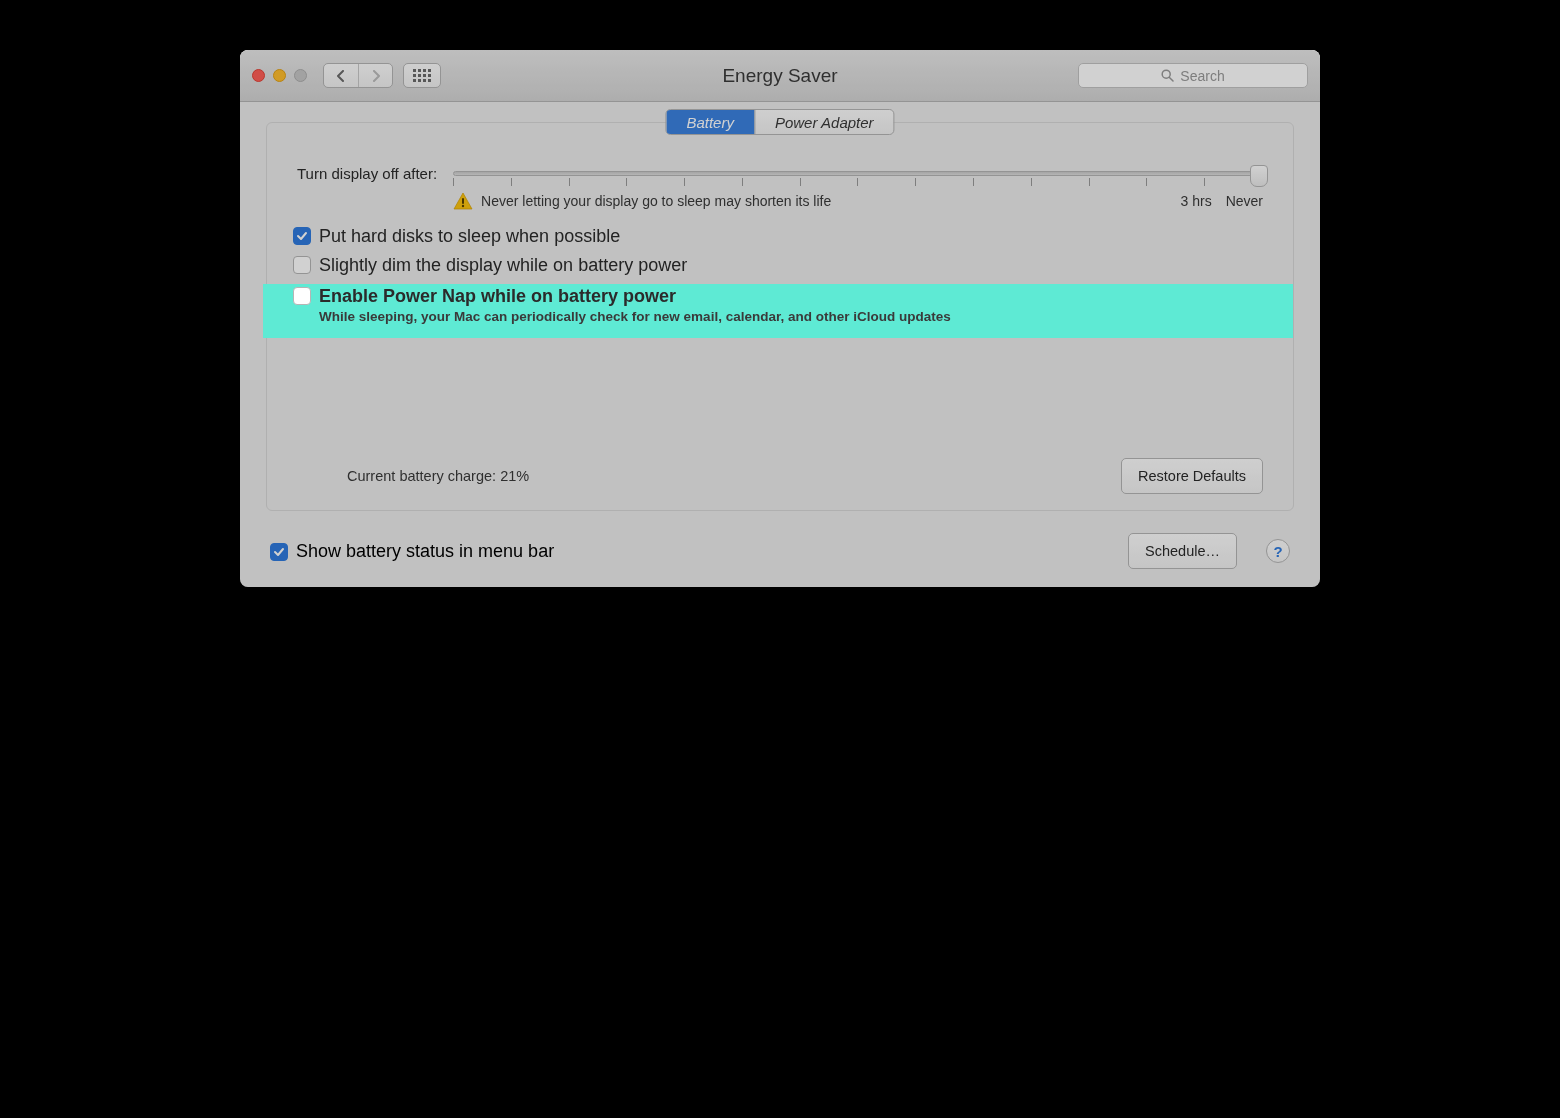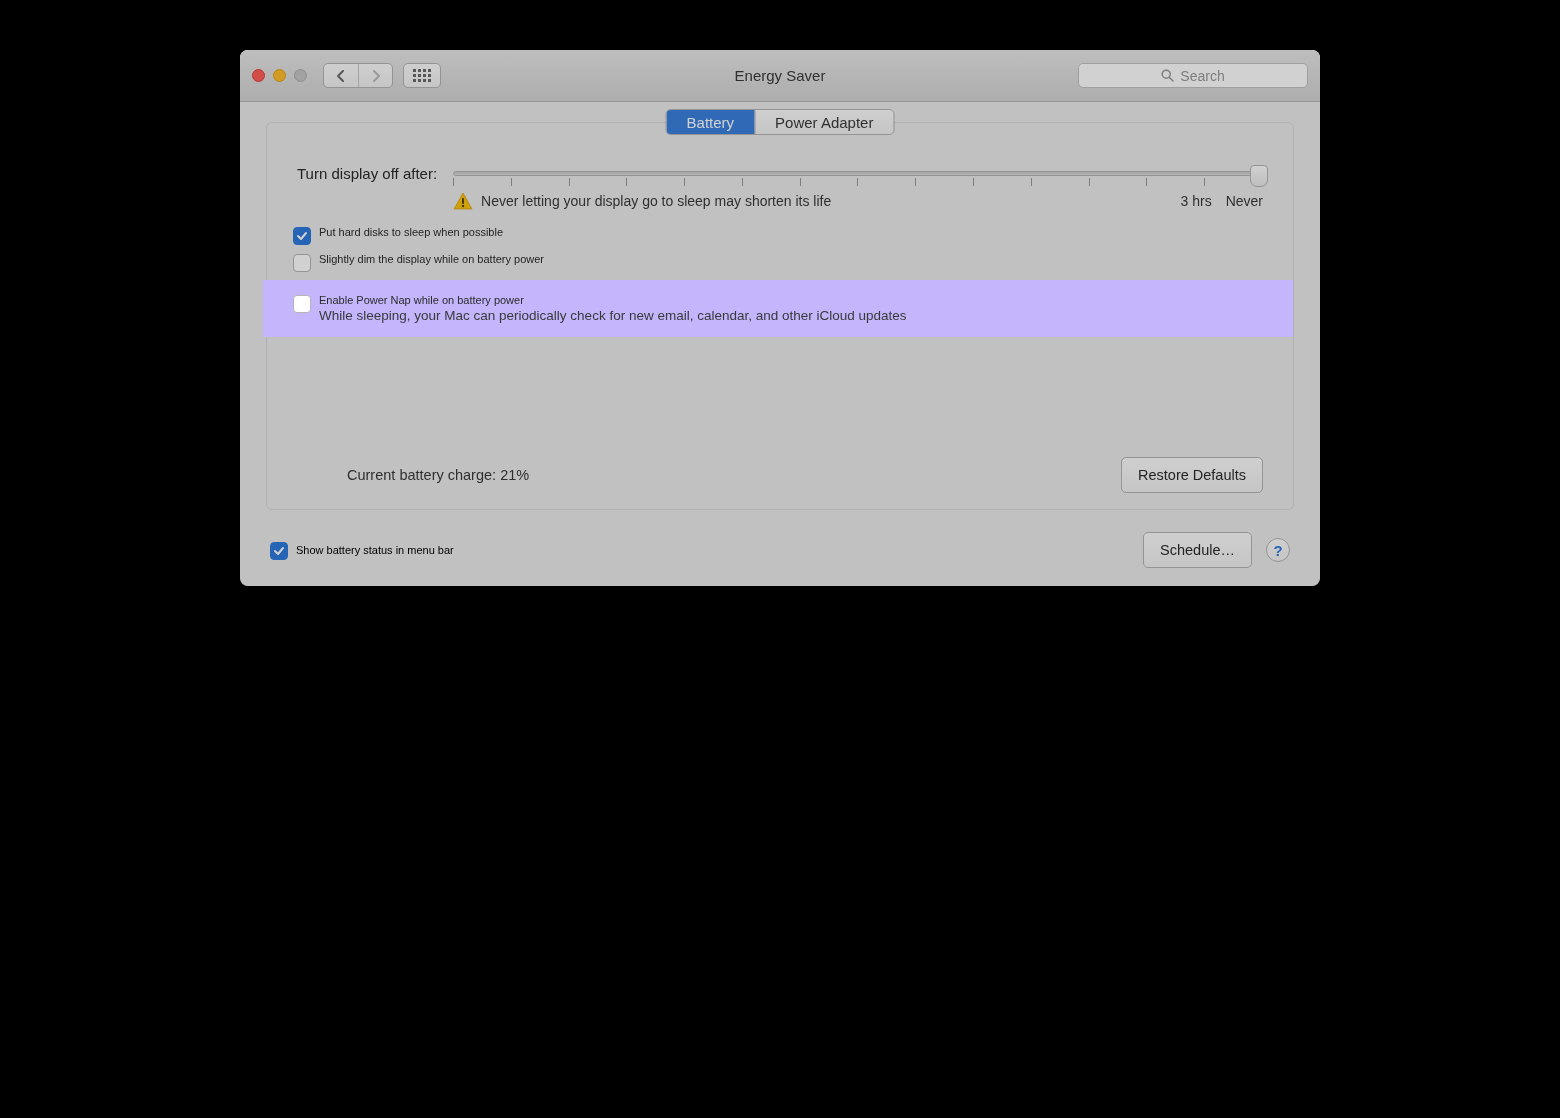--- a/index.html
+++ b/index.html
@@ -79,21 +79,21 @@
     display: grid;
     grid-template-columns: repeat(4,3px);
     grid-template-rows: repeat(3,3px);
     gap: 2px;
   }
   .grid-icon span { background:#6b6b6b;}
   .title {
     position: absolute;
     left: 0; right: 0;
     text-align: center;
-    font-size: 15px;
+    font-size: 19px;
     color: #3a3a3a;
     pointer-events: none;
   }
   .search {
     margin-left: auto;
     width: 230px;
     height: 25px;
     border: 1px solid #c3c3c3;
     border-radius: 5px;
     background: #fff;
@@ -127,20 +127,21 @@
     overflow: hidden;
     height: 26px;
     background: linear-gradient(#fdfdfd,#f1f1f1);
   }
   .tab {
     padding: 0 20px;
     display: flex;
     align-items: center;
     font-size: 15px;
     color: #3a3a3a;
+    font-style: italic;
   }
   .tab.active {
     background: #3b82e0;
     color: #fff;
   }
   .tab + .tab { border-left: 1px solid #b5b5b5;}
   .panel-inner {
     padding: 42px 30px 0 30px;
     font-size: 15px;
     color: #2b2b2b;
@@ -211,33 +212,34 @@
     justify-content: center;
     margin-top: 1px;
   }
   .checkbox.checked {
     background: #2f7bde;
     border-color: #2f7bde;
   }
   .checkbox.checked svg { display:block;}
   .checkbox svg { display:none;}
   .check-text {
-    font-size: 11px;
+    font-size: 18px;
   }
   .check-sub {
     font-size: 13.5px;
     color: #3a3a3a;
     margin-top: 2px;
   }
   .highlight-row {
-    background: #c4b5fd;
+    background: #5eead4;
     margin: 4px -30px 0 -30px;
-    padding: 14px 30px 14px 30px;
+    padding: 2px 30px 14px 30px;
     position: relative;
     z-index: 20;
+    font-weight: bold;
   }
   .bottom-row {
     display: flex;
     align-items: center;
     justify-content: space-between;
     margin-top: 120px;
     padding: 0 0 0 50px;
   }
   .battery-status {
     font-size: 14.5px;
@@ -262,21 +264,21 @@
     padding: 0 4px 0 4px;
   }
   .footer-left {
     display: flex;
     align-items: center;
     gap: 8px;
   }
   .footer-right {
     display: flex;
     align-items: center;
-    gap: 14px;
+    gap: 29px;
   }
   .help {
     width: 24px; height: 24px;
     border-radius: 50%;
     border: 1px solid #b5b5b5;
     background: linear-gradient(#fdfdfd,#f1f1f1);
     display: flex;
     align-items: center;
     justify-content: center;
     color: #2f7bde;

